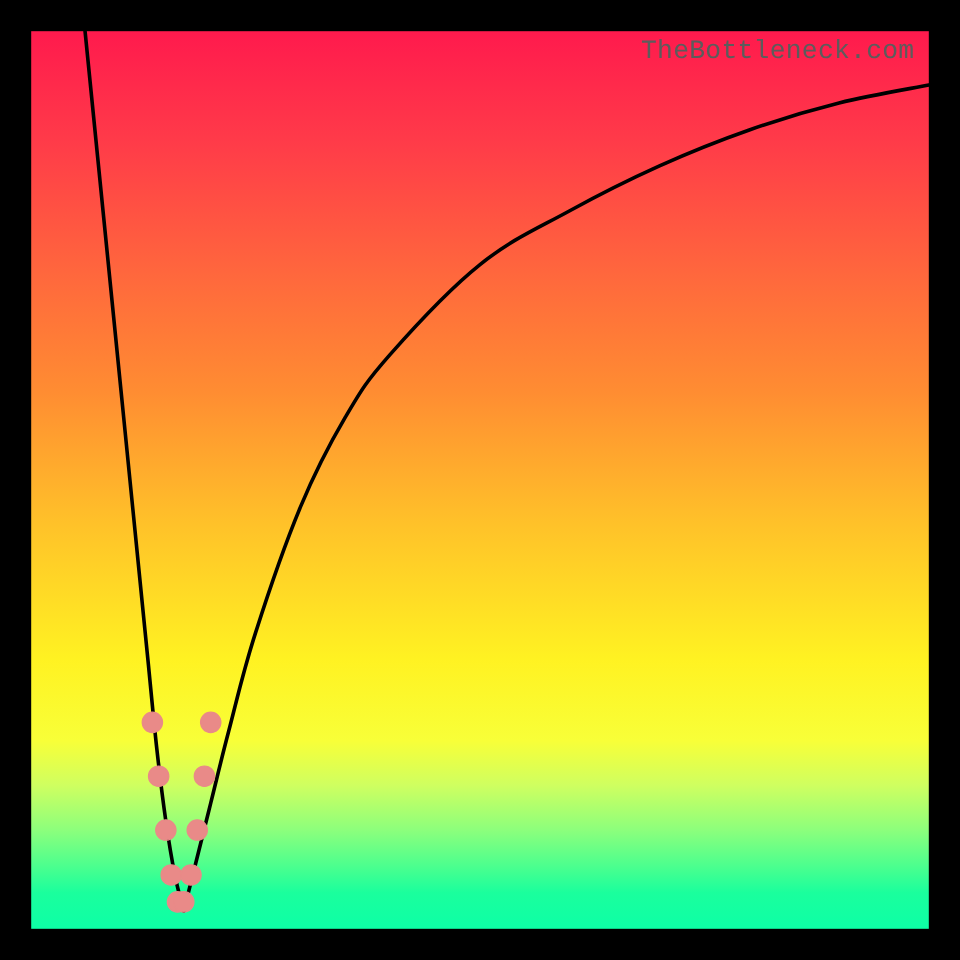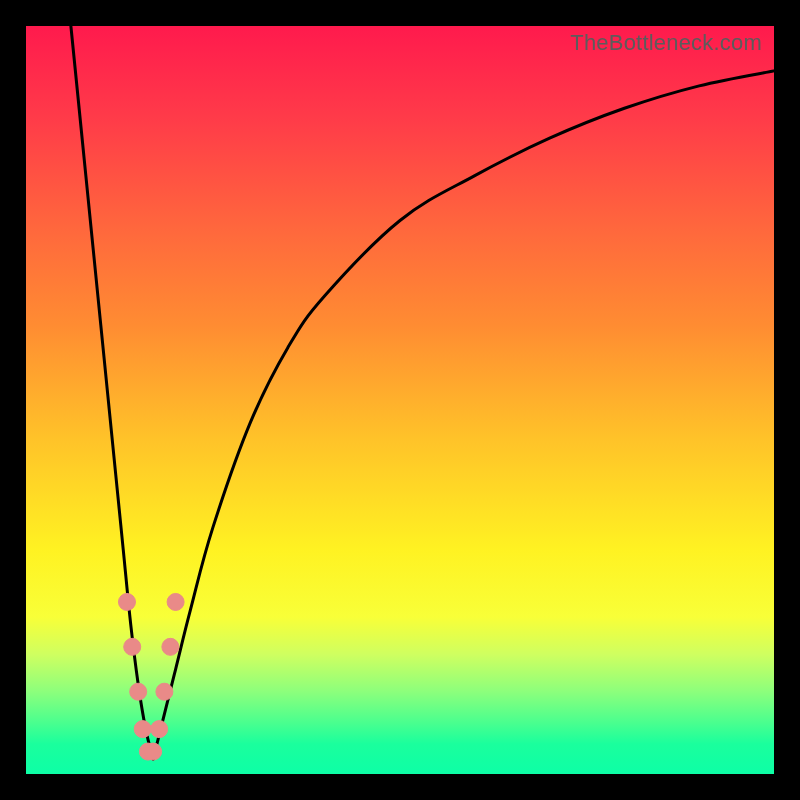--- a/index.html
+++ b/index.html
@@ -9,20 +9,21 @@
     height: 800px;
     overflow: hidden;
     background: #000;
     font-family: Arial, Helvetica, sans-serif;
   }
   .frame {
     position: relative;
     width: 800px;
     height: 800px;
     background: #000;
+    font-family: Liberation Mono, monospace;
   }
   .plot {
     position: absolute;
     left: 26px;
     top: 26px;
     width: 748px;
     height: 748px;
     background: linear-gradient(to bottom,
       #ff1a4d 0%,
       #ff3a49 12%,

